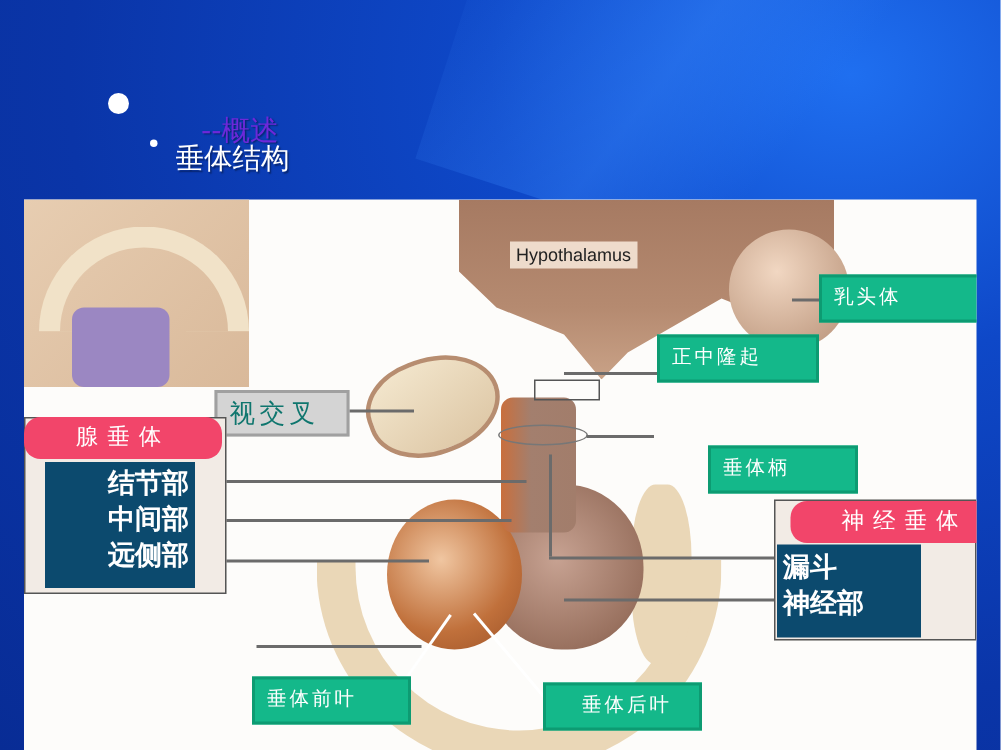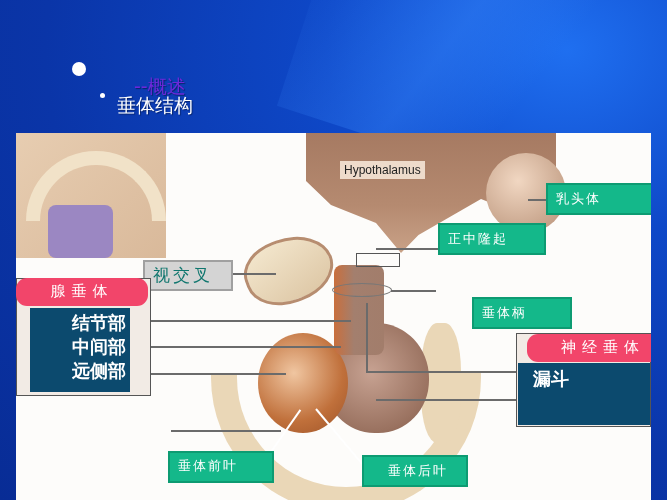--- a/index.html
+++ b/index.html
@@ -110,16 +110,17 @@
   <div class="panel-frame" style="left:0;top:145px;width:135px;height:118px;"></div>
   <div class="lbl-red" style="left:0;top:145px;width:132px;height:28px;">腺垂体</div>
   <div class="gray-list" style="left:14px;top:175px;width:100px;height:84px;text-align:right;padding-right:4px;">
     <div style="margin-top:3px;">结节部</div>
     <div>中间部</div>
     <div>远侧部</div>
   </div>
 
   <div class="panel-frame" style="left:500px;top:200px;width:135px;height:94px;"></div>
   <div class="lbl-red" style="left:511px;top:201px;width:152px;height:28px;">神经垂体</div>
-  <div class="gray-list" style="left:502px;top:230px;width:132px;height:62px;padding-left:15px;">
+  <div class="gray-list" style="left:502px;top:230px;width:96px;height:62px;padding-left:4px;">
     <div style="margin-top:4px;">漏斗</div>
+    <div>神经部</div>
   </div>
 </div>
 
 </body></html>

